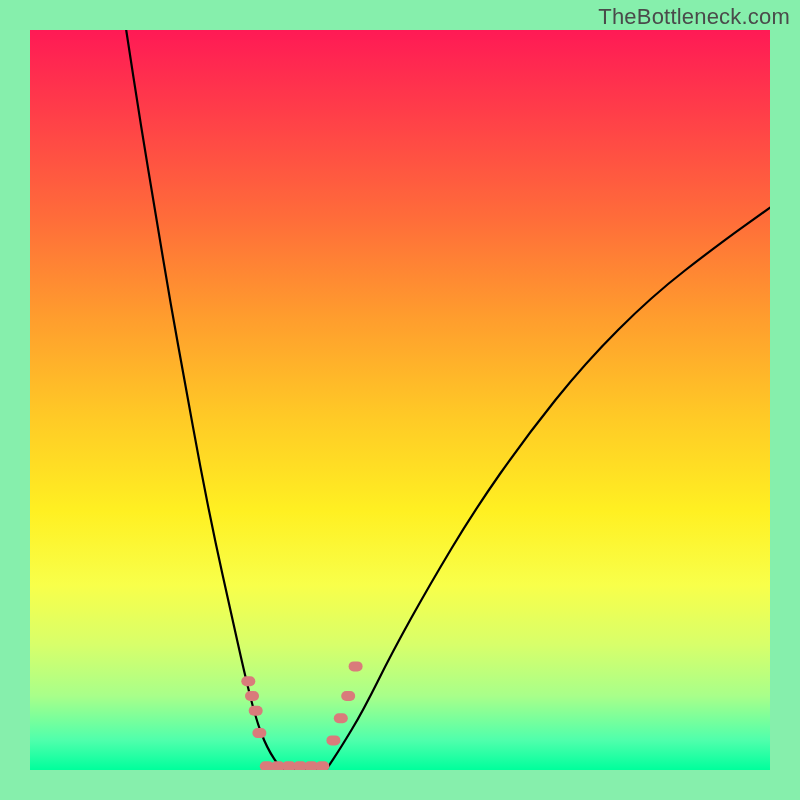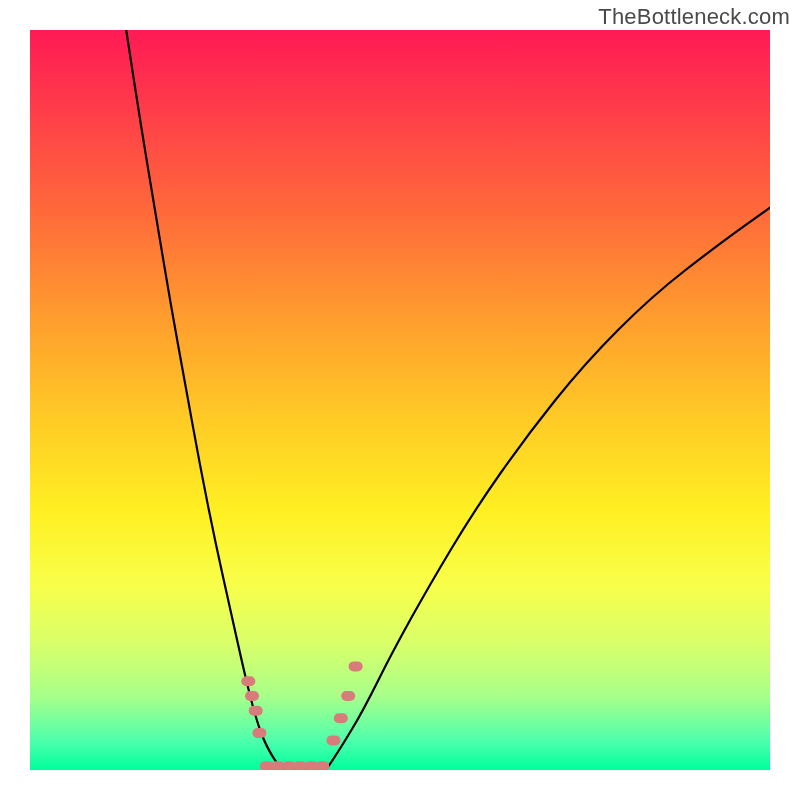--- a/index.html
+++ b/index.html
@@ -6,21 +6,21 @@
     margin: 0;
     padding: 0;
     width: 800px;
     height: 800px;
     overflow: hidden;
     background: #000;
     font-family: Arial, Helvetica, sans-serif;
   }
   .frame {
     position: absolute;
-    background: #ffffff;
+    background: #86efac;
     inset: 0;
   }
   .plot-area {
     position: absolute;
     left: 30px;
     top: 30px;
     width: 740px;
     height: 740px;
   }
   .gradient-bg {

